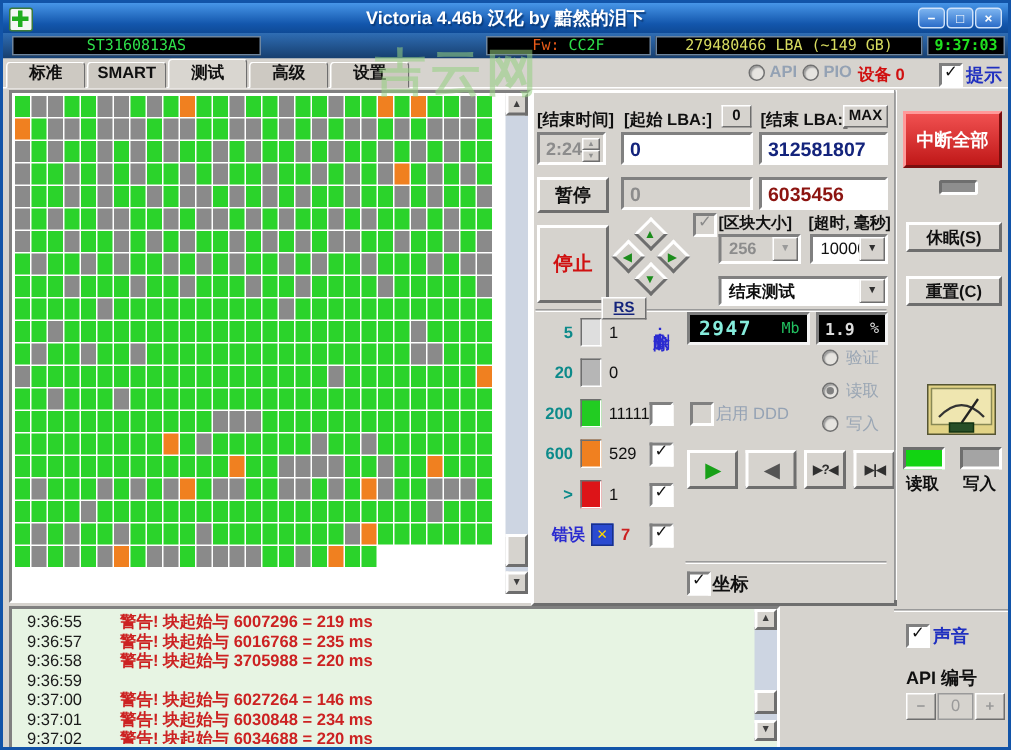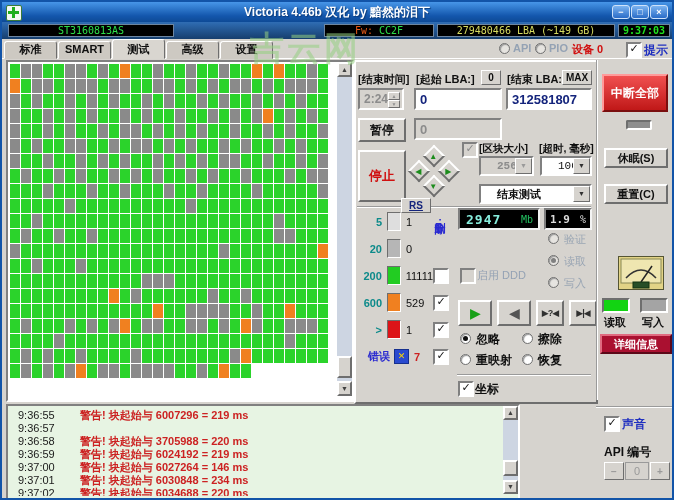--- a/index.html
+++ b/index.html
@@ -75,21 +75,21 @@
             font-size:10px;font-weight:bold;text-align:center;box-sizing:border-box;
             display:flex;align-items:center;justify-content:center;}
   .spinner{background:#d6d3ce;border:2px solid;border-color:#808080 #ffffff #ffffff #808080;
            color:#8c8c8c;font-size:12px;font-weight:bold;display:flex;align-items:center;
            padding-left:4px;box-sizing:border-box;}
   .spin-arrows{position:absolute;right:2px;top:2px;width:12px;bottom:2px;display:flex;flex-direction:column;}
   .spin-arrows div{flex:1;background:#d6d3ce;border:1px solid;border-color:#fff #6e6e6e #6e6e6e #fff;
                    font-size:5px;line-height:6px;text-align:center;color:#909090;}
   .combo{background:#fff;border:2px solid;border-color:#808080 #ffffff #ffffff #808080;
          display:flex;align-items:center;box-sizing:border-box;}
-  .combo .txt{flex:1;font-size:11px;font-weight:bold;padding-left:16px;white-space:nowrap;overflow:hidden;font-family:Liberation Mono, monospace;}
+  .combo .txt{flex:1;font-size:11px;font-weight:bold;padding-left:5px;white-space:nowrap;overflow:hidden;}
   .combo .arrow{width:15px;align-self:stretch;background:#d6d3ce;border:1px solid;
                 border-color:#ffffff #6e6e6e #6e6e6e #ffffff;font-size:7px;line-height:13px;
                 text-align:center;color:#303030;}
   .combo.disabled{background:#d6d3ce;}
   .combo.disabled .txt{color:#8c8c8c;}
   .combo.disabled .arrow{color:#9a9a9a;}
   
   .dp{position:absolute;width:16px;height:16px;background:#d6d3ce;border:2px solid;
       border-color:#ffffff #6e6e6e #6e6e6e #ffffff;transform:rotate(45deg);box-sizing:border-box;}
   .dp i{position:absolute;left:0;top:1px;width:12px;height:12px;transform:rotate(-45deg);
@@ -213,20 +213,21 @@
     <span class="spin-arrows">
       <div>▲</div>
       <div>▼</div>
     </span>
   </div>
   <div class="abs field" style="left:412px;top:86px;width:88px;height:22px;">0</div>
   <div class="abs field" style="left:504px;top:86px;width:86px;height:22px;">312581807</div>
 
   <div class="abs btn3d" style="left:356px;top:116px;width:48px;height:24px;font-size:12px;font-weight:bold;">暂停</div>
   <div class="abs field disabled" style="left:412px;top:116px;width:88px;height:22px;">0</div>
+  <div class="abs field" style="left:504px;top:116px;width:86px;height:22px;color:#8c1410;">6035456</div>
 
   <div class="abs btn3d" style="left:356px;top:148px;width:48px;height:52px;font-size:13px;font-weight:bold;color:#d01010;">停止</div>
 
   <div class="dp abs" style="left:424px;top:146px;">
       <i>▲</i>
     </div>
   <div class="dp abs" style="left:409px;top:161px;">
       <i>◀</i>
     </div>
   <div class="dp abs" style="left:439px;top:161px;">
@@ -319,26 +320,20 @@
         <span style="color: rgb(84, 84, 84); font-size: 14px; letter-spacing: -1px;">◀</span>
       </div>
       <div class="tbtn" style="width: 28px;">
         <span style="color: rgb(48, 48, 48); font-size: 9px; letter-spacing: -1px;">▶?◀</span>
       </div>
       <div class="tbtn" style="width: 28px;">
         <span style="color: rgb(48, 48, 48); font-size: 9px; letter-spacing: -1px;">▶|◀</span>
       </div>
     </div>
 
-  <div id="actionradios" class="abs">
-      <div class="aritem"><span class="radio sel"></span><span>忽略</span></div>
-      <div class="aritem"><span class="radio"></span><span>擦除</span></div>
-      <div class="aritem"><span class="radio"></span><span>重映射</span></div>
-      <div class="aritem"><span class="radio"></span><span>恢复</span></div>
-    </div>
 
   <div class="abs groove-h" style="left:455px;top:372px;width:134px;"></div>
   <span class="cb" style="left:456px;top:379px;"><span>✓</span></span>
   <span class="abs" style="left:473px;top:379px;font-size:12px;font-weight:bold;">坐标</span>
 
   <div class="abs groove-v" style="left:594px;top:58px;height:340px;"></div>
 
   <div class="abs rbtn" style="left:600px;top:72px;width:66px;height:38px;background:linear-gradient(#f05050,#c01818);border:2px solid;border-color:#ff9a9a #7a0e0e #7a0e0e #ff9a9a;color:#fff;font-size:12px;">中断全部</div>
   <div class="abs" style="left:624px;top:118px;width:26px;height:10px;background:#8e8e8e;border:2px solid;border-color:#6e6e6e #ffffff #ffffff #6e6e6e;border-radius:2px;box-sizing:border-box;"></div>
   <div class="abs btn3d" style="left:602px;top:146px;width:64px;height:20px;font-size:11px;font-weight:bold;">休眠(S)</div>
@@ -352,46 +347,45 @@
       <line x1="23" y1="26" x2="34" y2="10" stroke="#222" stroke-width="1.5"></line>
       <rect x="15" y="26" width="16" height="6" fill="#274e27" stroke="#123312"></rect>
     </svg>
   </div>
 
   <div class="abs" style="left:600px;top:296px;width:28px;height:15px;background:#12d412;border:2px solid;border-color:#6e6e6e #ffffff #ffffff #6e6e6e;box-sizing:border-box;"></div>
   <span class="abs" style="left:602px;top:313px;font-size:11px;font-weight:bold;">读取</span>
   <div class="abs" style="left:638px;top:296px;width:28px;height:15px;background:#a4a4a4;border:2px solid;border-color:#6e6e6e #ffffff #ffffff #6e6e6e;box-sizing:border-box;"></div>
   <span class="abs" style="left:640px;top:313px;font-size:11px;font-weight:bold;">写入</span>
 
-  <div class="abs rbtn" style="left:598px;top:332px;width:72px;height:20px;background:#aa1030;border:2px solid;border-color:#e06a80 #5c0818 #5c0818 #e06a80;color:#fff;font-size:11px;">详细信息</div>
 
   <div class="abs groove-h" style="left:594px;top:404px;width:78px;"></div>
   <span class="cb" style="left:602px;top:414px;"><span>✓</span></span>
   <span class="abs" style="left:620px;top:414px;font-size:12px;font-weight:bold;color:#2030c0;">声音</span>
   <span class="abs" style="left:602px;top:442px;font-size:12px;font-weight:bold;">API 编号</span>
   <div class="abs smallbtn" style="left:602px;top:460px;width:20px;height:18px;color:#9a9a9a;">−</div>
   <div class="abs" style="left:623px;top:460px;width:24px;height:18px;border:1px solid #9a9a9a;box-sizing:border-box;text-align:center;line-height:16px;font-size:11px;color:#9a9a9a;">0</div>
   <div class="abs smallbtn" style="left:648px;top:460px;width:20px;height:18px;color:#9a9a9a;">+</div>
 
   <div id="logpanel" class="abs sunken">
     <div id="logrows">
         <div class="logrow">
           <span class="logtime">9:36:55</span>
           <span class="logmsg">警告! 块起始与 6007296 = 219 ms</span>
         </div>
         <div class="logrow">
           <span class="logtime">9:36:57</span>
+          <span class="logmsg">警告! 块起始与 6016768 = 235 ms</span>
         </div>
         <div class="logrow">
           <span class="logtime">9:36:58</span>
           <span class="logmsg">警告! 块起始与 3705988 = 220 ms</span>
         </div>
         <div class="logrow">
           <span class="logtime">9:36:59</span>
-          <span class="logmsg">警告! 块起始与 6024192 = 219 ms</span>
         </div>
         <div class="logrow">
           <span class="logtime">9:37:00</span>
           <span class="logmsg">警告! 块起始与 6027264 = 146 ms</span>
         </div>
         <div class="logrow">
           <span class="logtime">9:37:01</span>
           <span class="logmsg">警告! 块起始与 6030848 = 234 ms</span>
         </div>
         <div class="logrow">

